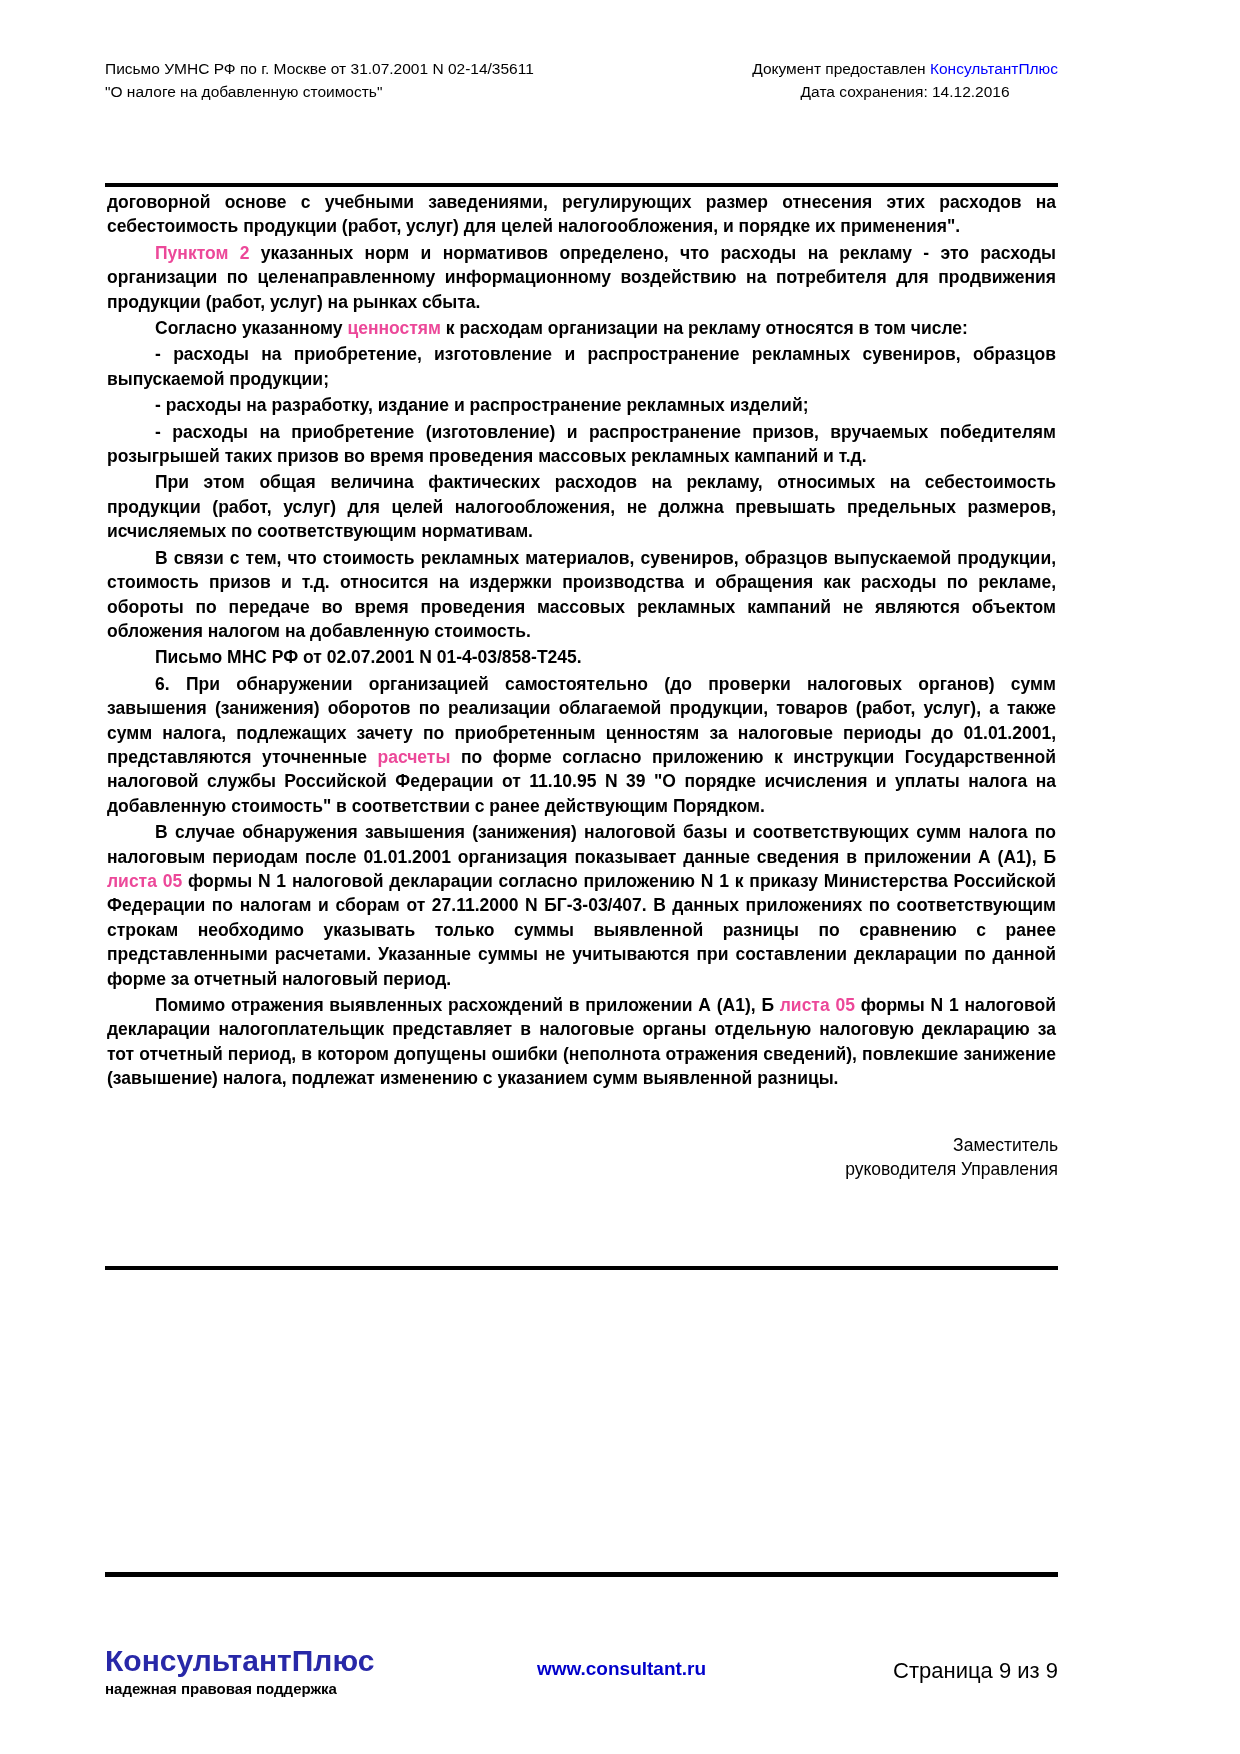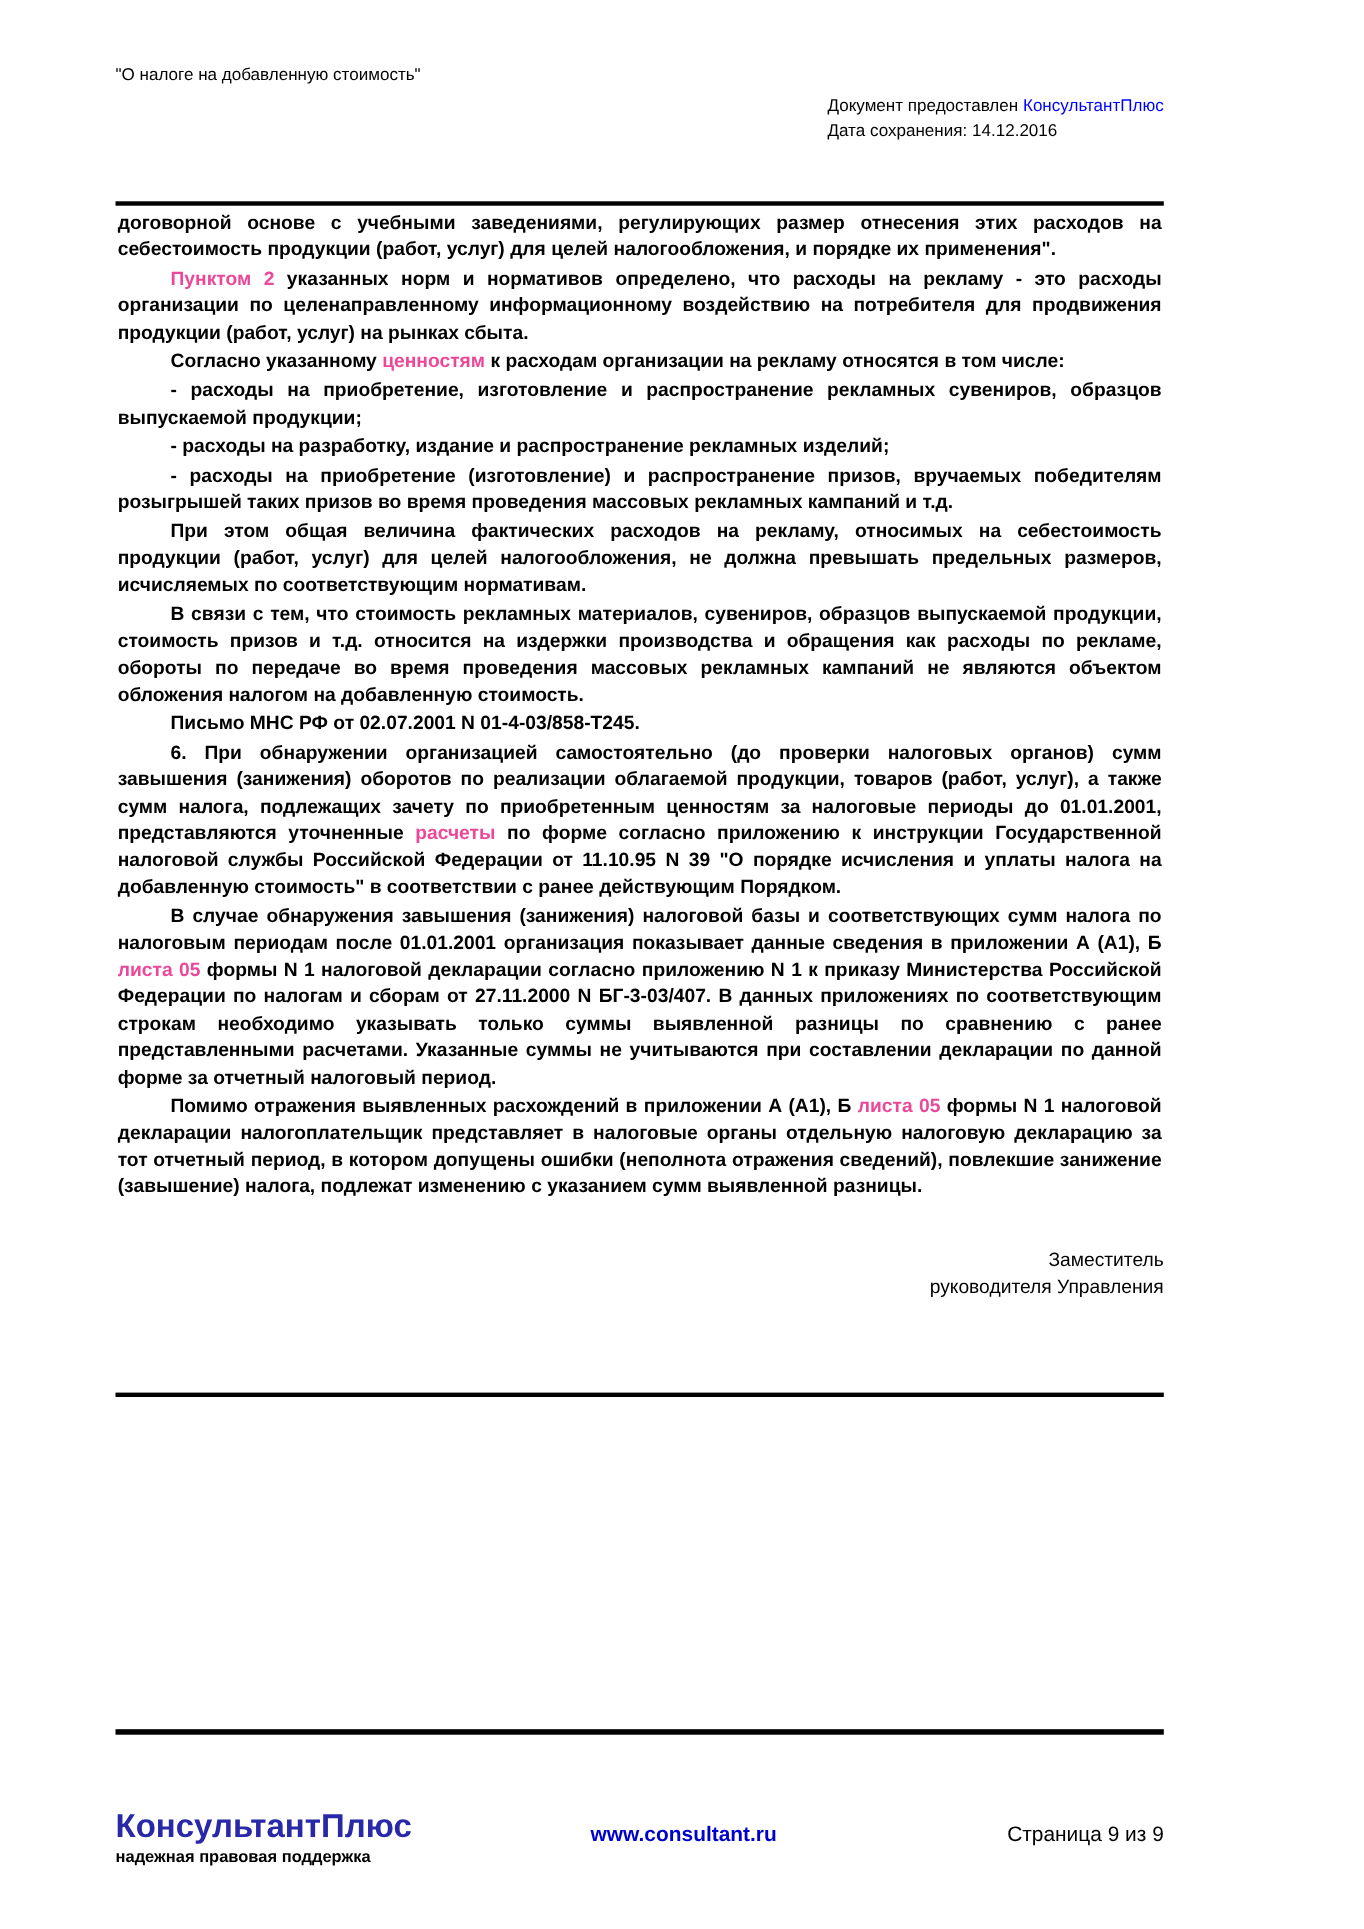--- a/index.html
+++ b/index.html
@@ -11,21 +11,21 @@
     color:#000000;
     overflow:hidden;
   }
   
   .header {
     position:absolute; top:57px; left:105px; width:953px;
     display:flex; justify-content:space-between;
     font-size:15.5px; line-height:23px;
   }
   .header-left { text-align:left; }
-  .header-right { text-align:left;margin-top:28px; }
+  .header-right { text-align:center; }
   .link { color:#0000ff; text-decoration:none; cursor:pointer; }
   
   .rule { position:absolute; left:105px; width:953px; background:#000000; }
   .rule-top { top:183px; height:4px; }
   .rule-mid { top:1266px; height:4px; }
   .rule-footer { top:1572px; height:5px; }
   
   .content {
     position:absolute; top:188px; left:105px; width:953px;
     font-size:17.5px; line-height:24.4px;
@@ -51,30 +51,31 @@
   }
   .brand-tagline {
     font-size:15px; font-weight:bold; color:#000000; margin-top:3px;
   }
   .footer-site {
     flex:1; text-align:center; margin-top:13px;
     font-size:19px; font-weight:bold; color:#0000cc;
   }
   .footer-page {
     width:250px; text-align:right; margin-top:13px;
-    font-size:19px; color:#000000;
+    font-size:22px; color:#000000;
   }
 </style>
 </head>
 <body>
 
 <div class="page">
 
   <div class="header">
     <div class="header-left">
+      <div>Письмо УМНС РФ по г. Москве от 31.07.2001 N 02-14/35611</div>
       <div>"О налоге на добавленную стоимость"</div>
     </div>
     <div class="header-right">
       <div><span>Документ предоставлен </span><span class="link">КонсультантПлюс</span></div>
       <div>Дата сохранения: 14.12.2016</div>
     </div>
   </div>
 
   <div class="rule rule-top"></div>
 

